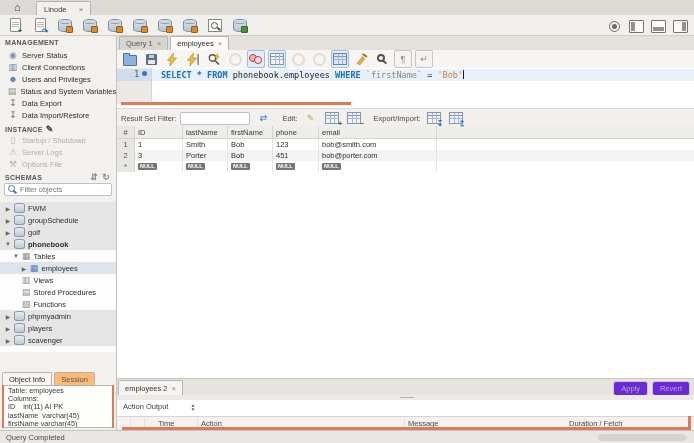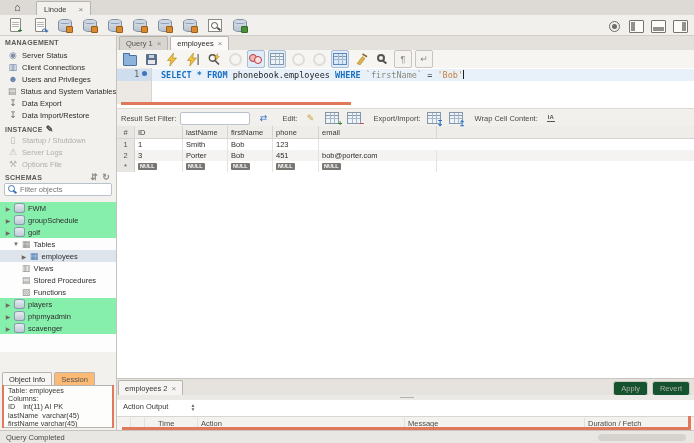--- a/index.html
+++ b/index.html
@@ -66,21 +66,21 @@
   .side-item{height:12px;display:flex;align-items:center;gap:4px;padding-left:8px;color:#2e2d2b;white-space:nowrap;}
   .side-item .icx.glyph{width:10px;text-align:center;}
   .side-item.dis{color:#b0aea9;}
   .sch-hicons{display:flex;gap:4px;margin-left:auto;margin-right:6px;}
   .filterbox{position:absolute;left:4px;top:147px;width:108px;height:13px;background:#fff;border:1px solid #b9c2cc;border-radius:2px;display:flex;align-items:center;gap:3px;padding:0 3px;box-sizing:border-box;}
   .filterbox .fmag{box-sizing:border-box;width:7px;height:7px;border:1.7px solid #3f74b7;border-radius:50%;position:relative;flex:0 0 auto;margin-bottom:2px;}
   .filterbox .fmag:after{content:"";position:absolute;width:4px;height:1.6px;background:#3f74b7;right:-3px;bottom:-2px;transform:rotate(40deg);}
   .filterbox input{border:none;outline:none;background:transparent;font-size:7.5px;color:#4a4a46;width:80px;font-family:"Liberation Sans",sans-serif;}
   .tree-wrap{position:absolute;left:0;top:166px;width:117px;height:150px;background:#fdfdfd;}
   .tree-row{height:12px;display:flex;align-items:center;gap:3px;white-space:nowrap;}
-  .tree-row.band{background:#86efac;}
+  .tree-row.band{background:#e5e5e5;}
   .tree-row.sel{background:#dde4eb;}
   .tree-row.bold{font-weight:bold;}
   .tree-row .exp{width:6px;font-size:6px;color:#6e6c67;text-align:center;flex:0 0 auto;}
   .oi-tabs{position:absolute;left:2px;top:336px;display:flex;gap:2px;}
   .oi-tab{height:12px;padding:0 6px;display:flex;align-items:center;background:#fdba74;border:1px solid #b7b4af;border-bottom:none;border-radius:2px 2px 0 0;color:#55534f;}
   .oi-tab.act{background:#f7f6f4;color:#2e2d2b;}
   .oi-box{position:absolute;left:3px;top:349px;width:110px;height:43px;background:#fdfdfc;border:1px solid #b7b4af;box-sizing:border-box;padding:1px 4px;line-height:8.2px;font-size:7.2px;color:#3a3935;overflow:hidden;white-space:pre;}
   
   .main{position:absolute;top:36px;left:117px;width:577px;height:394px;background:#fff;}
   .qtabs{position:absolute;top:0;left:0;right:0;height:14px;background:#e4e1dd;border-bottom:1px solid #c6c3be;display:flex;align-items:flex-end;padding-left:2px;gap:2px;}
@@ -109,21 +109,21 @@
   .g-row{display:flex;height:11px;align-items:stretch;}
   .g-h{background:#efede9;border-bottom:1px solid #d8d5d1;height:12px;color:#3a3a38;}
   .g-cell{display:flex;align-items:center;padding-left:3px;border-right:1px solid #e6e3df;box-sizing:border-box;overflow:hidden;white-space:nowrap;}
   .g-h .g-cell{border-right:1px solid #d8d5d1;}
   .g-idx{background:#e8e6e2;color:#55534f;justify-content:center;padding-left:0;border-right:1px solid #d5d2ce;}
   .g-alt{background:#f4f3f1;}
   .nullb{background:#787672;color:#fff;font-size:5.5px;font-weight:bold;padding:0 2px;border-radius:1px;line-height:7px;}
   
   .rstabbar{position:absolute;top:342px;left:0;right:0;height:17px;background:#e6e3de;border-top:1px solid #c9c6c1;}
   .rstab{position:absolute;left:1px;top:1px;height:15px;display:flex;align-items:center;gap:4px;padding:0 6px;background:#f6f4f2;border:1px solid #b7b4af;border-bottom:none;border-radius:2px 2px 0 0;color:#3a3935;}
-  .btn{position:absolute;top:2px;height:13px;padding:0 7px;display:flex;align-items:center;background:#14532d;border:1px solid #ccc9c5;border-radius:3px;color:#b3b0ac;}
+  .btn{position:absolute;top:2px;height:13px;padding:0 7px;display:flex;align-items:center;background:#6d28d9;border:1px solid #ccc9c5;border-radius:3px;color:#b3b0ac;}
   .splitter{position:absolute;top:359px;left:0;right:0;height:5px;background:#eceae6;}
   .splitter:after{content:"";position:absolute;left:283px;top:2px;width:14px;height:1px;background:#b5b2ad;}
   .ao-combo{position:absolute;top:366px;left:6px;display:flex;align-items:center;gap:22px;color:#3a3935;}
   .spin{display:flex;flex-direction:column;line-height:4px;font-size:5px;color:#6e6c67;}
   .ao-header{position:absolute;top:380px;left:0;right:0;height:13px;background:#f4f2ef;border-top:1px solid #d9d6d2;color:#4a4a46;}
   .ao-col{position:absolute;top:2px;white-space:nowrap;}
   .ao-sep{position:absolute;top:1px;bottom:1px;width:1px;background:#e3e0dc;}
   
   .statusbar{position:absolute;top:430px;left:0;width:694px;height:13px;background:#e9e7e4;border-top:1px solid #c8c5c1;}
   .status-txt{position:absolute;left:6px;top:2px;color:#4a4a48;}
@@ -265,20 +265,25 @@
         <div class="tree-row band" style="padding-left: 5px;">
           <span class="exp">▶</span>
           <span class="icx icx-cyl"></span>
           <span>groupSchedule</span>
         </div>
         <div class="tree-row band" style="padding-left: 5px;">
           <span class="exp">▶</span>
           <span class="icx icx-cyl"></span>
           <span>golf</span>
         </div>
+        <div class="tree-row band bold" style="padding-left: 5px;">
+          <span class="exp">▼</span>
+          <span class="icx icx-cyl"></span>
+          <span>phonebook</span>
+        </div>
         <div class="tree-row" style="padding-left: 13px;">
           <span class="exp">▼</span>
           <span class="icx glyph" style="color: rgb(141, 139, 132);">▦</span>
           <span>Tables</span>
         </div>
         <div class="tree-row sel" style="padding-left: 21px;">
           <span class="exp">▶</span>
           <span class="icx glyph" style="color: rgb(79, 127, 181);">▦</span>
           <span>employees</span>
         </div>
@@ -293,26 +298,26 @@
           <span>Stored Procedures</span>
         </div>
         <div class="tree-row" style="padding-left: 13px;">
           <span class="exp"></span>
           <span class="icx glyph" style="color: rgb(141, 139, 132);">▧</span>
           <span>Functions</span>
         </div>
         <div class="tree-row band" style="padding-left: 5px;">
           <span class="exp">▶</span>
           <span class="icx icx-cyl"></span>
+          <span>phpmyadmin</span>
+        </div>
+        <div class="tree-row band" style="padding-left: 5px;">
+          <span class="exp">▶</span>
+          <span class="icx icx-cyl"></span>
           <span>players</span>
-        </div>
-        <div class="tree-row band" style="padding-left: 5px;">
-          <span class="exp">▶</span>
-          <span class="icx icx-cyl"></span>
-          <span>phpmyadmin</span>
         </div>
         <div class="tree-row band" style="padding-left: 5px;">
           <span class="exp">▶</span>
           <span class="icx icx-cyl"></span>
           <span>scavenger</span>
         </div>
       </div>
     <div class="oi-tabs" id="oiTabs">
         <span class="oi-tab act">Object Info</span>
         <span class="oi-tab">Session</span>
@@ -438,45 +443,38 @@
                 <i class="ov" style="color: rgb(47, 111, 192);">↧</i>
               </span>
             </span>
             <span class="tbtn">
               <span class="icx icx-grid">
                 <i class="ov" style="color: rgb(47, 111, 192);">↥</i>
               </span>
             </span>
           </span>
         </span>
-      <span class="rs-group">
-          <span class="lbl">Wrap Cell Content:</span>
-          <span id="wrapIcon">
-            <span class="tbtn">
-              <span class="wrapcell-ic">IA</span>
-            </span>
-          </span>
-        </span>
     </div>
 
     <div class="grid" id="resultGrid">
         <div class="g-row g-h">
           <div class="g-cell g-idx" style="width: 18px; flex: 0 0 auto;">#</div>
           <div class="g-cell" style="width: 48px; flex: 0 0 auto;">ID</div>
           <div class="g-cell" style="width: 45px; flex: 0 0 auto;">lastName</div>
           <div class="g-cell" style="width: 45px; flex: 0 0 auto;">firstName</div>
           <div class="g-cell" style="width: 46px; flex: 0 0 auto;">phone</div>
           <div class="g-cell" style="width: 118px; flex: 0 0 auto;">email</div>
         </div>
         <div class="g-row">
           <div class="g-cell g-idx" style="width: 18px; flex: 0 0 auto;">1</div>
           <div class="g-cell" style="width: 48px; flex: 0 0 auto;">1</div>
           <div class="g-cell" style="width: 45px; flex: 0 0 auto;">Smith</div>
           <div class="g-cell" style="width: 45px; flex: 0 0 auto;">Bob</div>
           <div class="g-cell" style="width: 46px; flex: 0 0 auto;">123</div>
+          <div class="g-cell" style="width: 118px; flex: 0 0 auto;">bob@smith.com</div>
         </div>
         <div class="g-row g-alt">
           <div class="g-cell g-idx" style="width: 18px; flex: 0 0 auto;">2</div>
           <div class="g-cell" style="width: 48px; flex: 0 0 auto;">3</div>
           <div class="g-cell" style="width: 45px; flex: 0 0 auto;">Porter</div>
           <div class="g-cell" style="width: 45px; flex: 0 0 auto;">Bob</div>
           <div class="g-cell" style="width: 46px; flex: 0 0 auto;">451</div>
           <div class="g-cell" style="width: 118px; flex: 0 0 auto;">bob@porter.com</div>
         </div>
         <div class="g-row">
@@ -523,21 +521,21 @@
     </div>
     <div class="ao-header" id="aoHeader">
         <div class="ao-sep" style="left: 13px;"></div>
         <div class="ao-sep" style="left: 27px;"></div>
         <div class="ao-sep" style="left: 80px;"></div>
         <div class="ao-sep" style="left: 287px;"></div>
         <div class="ao-sep" style="left: 467px;"></div>
         <span class="ao-col" style="left: 41px;">Time</span>
         <span class="ao-col" style="left: 84px;">Action</span>
         <span class="ao-col" style="left: 291px;">Message</span>
-        <span class="ao-col" style="left: 471px;">Duration / Fetch</span>
+        <span class="ao-col" style="left: 452px;">Duration / Fetch</span>
       </div>
     <div class="hl" style="left:5px;top:391px;width:569px;height:3px"></div>
     <div class="hl" style="left:571px;top:380px;width:3px;height:14px"></div>
   </div>
 
   <div class="statusbar">
     <span class="status-txt">Query Completed</span>
     <span class="scrollpill"></span>
   </div>
 

